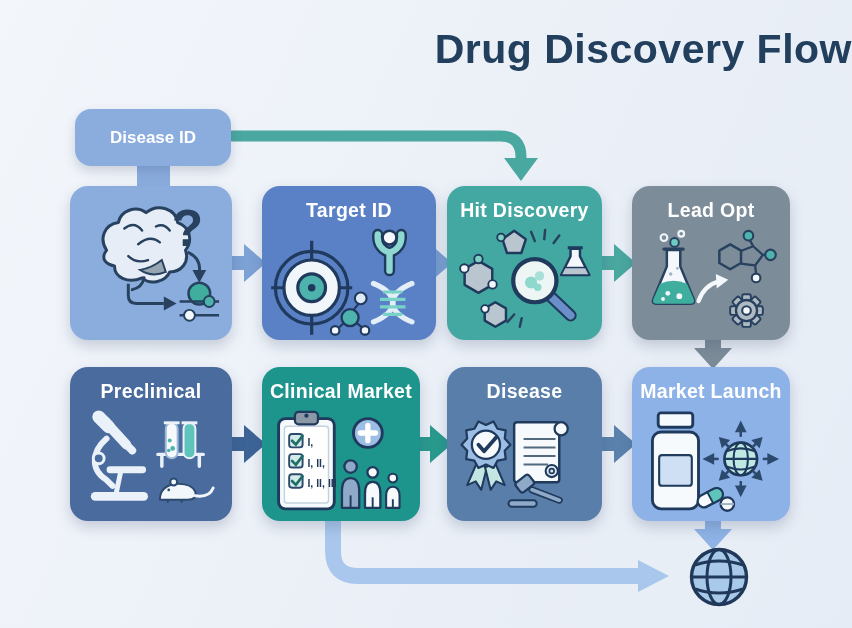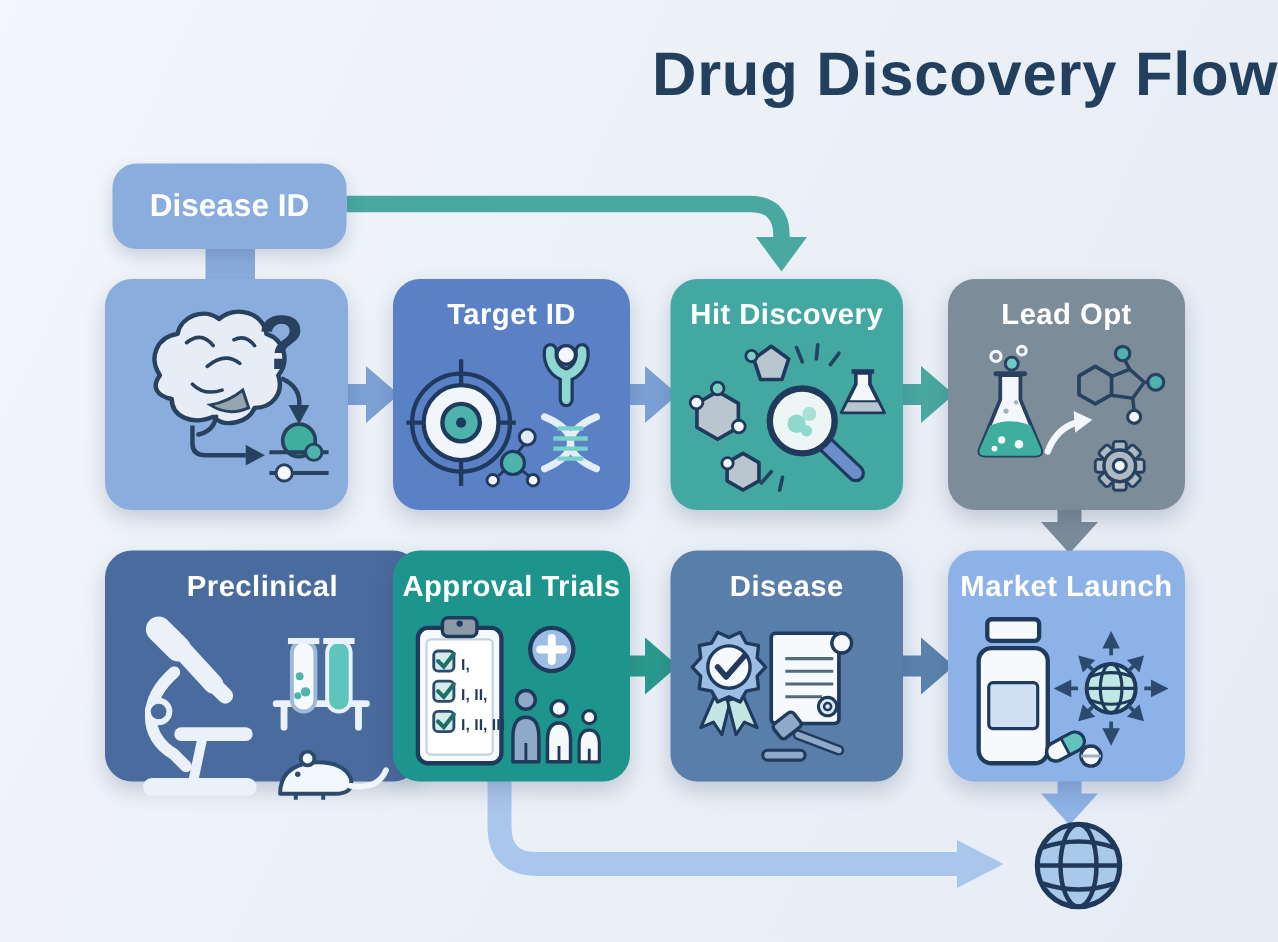--- a/index.html
+++ b/index.html
@@ -18,21 +18,21 @@
   }
   .stage-label{
     position:absolute;top:13px;left:0;right:0;text-align:center;
     color:#fff;font-size:19.5px;font-weight:bold;letter-spacing:.3px;
   }
   .stage-icon{position:absolute;left:7px;right:7px;top:42px;bottom:6px;}
   .stage.no-label .stage-icon{top:5px;bottom:5px;}
   .floating-label{
     position:absolute;left:75px;top:109px;width:156px;height:57px;
     border-radius:16px;display:flex;align-items:center;justify-content:center;
-    color:#fff;font-size:21px;font-weight:bold;
+    color:#fff;font-size:17px;font-weight:bold;
     box-shadow:0 5px 12px rgba(44,66,102,.20);
   }
   .connector-vert{position:absolute;left:137px;top:162px;width:33px;height:28px;}
   .conn{position:absolute;pointer-events:none;}
 </style>
 </head>
 <body>
 
 <div class="canvas">
 
@@ -101,21 +101,21 @@
       </g>
       <g>
         <path d="M104,112 H144" stroke="#27415f" stroke-width="2.6"></path>
         <circle cx="134" cy="112" r="5.5" fill="#4db3ac" stroke="#27415f" stroke-width="2"></circle>
         <path d="M104,126 H144" stroke="#27415f" stroke-width="2.6"></path>
         <circle cx="114" cy="126" r="5.5" fill="#f4f8fc" stroke="#27415f" stroke-width="2"></circle>
       </g>
     </svg>
   </div>
 
-  <div class="stage" style="left: 262px; top: 186px; width: 158px; height: 154px; background: rgb(90, 128, 198);">
+  <div class="stage" style="left: 262px; top: 186px; width: 174px; height: 154px; background: rgb(90, 128, 198);">
     <div class="stage-label">Target ID</div>
     <svg class="stage-icon" viewBox="0 0 150 110">
       <g>
         <path d="M40,12 V32 M40,80 V100 M2,56 H22 M58,56 H78" stroke="#1f3a5c" stroke-width="3"></path>
         <circle cx="40" cy="56" r="34" fill="none" stroke="#1f3a5c" stroke-width="3"></circle>
         <circle cx="40" cy="56" r="26" fill="#f1f6fb" stroke="#1f3a5c" stroke-width="3"></circle>
         <circle cx="40" cy="56" r="13" fill="#4db3ac" stroke="#1f3a5c" stroke-width="3"></circle>
         <circle cx="40" cy="56" r="3.5" fill="#1f3a5c"></circle>
       </g>
       <g>
@@ -209,21 +209,21 @@
         <circle cx="89" cy="63" r="4" fill="#8fd8cd"></circle>
       </g>
       <g>
         <polygon points="124,22 134,22 134,30 144,50 114,50 124,30" fill="#f4f8fc" stroke="#1f3a5c" stroke-width="2.6" stroke-linejoin="round"></polygon>
         <polygon points="118,42 140,42 144,50 114,50" fill="#b9c6cf" stroke="#1f3a5c" stroke-width="1.5"></polygon>
         <path d="M121,21 H137" stroke="#1f3a5c" stroke-width="3.2"></path>
       </g>
     </svg>
   </div>
 
-  <div class="stage" style="left: 70px; top: 367px; width: 162px; height: 154px; background: rgb(74, 107, 157); padding-left: 48px;">
+  <div class="stage" style="left: 70px; top: 367px; width: 162px; height: 154px; background: rgb(74, 107, 157);">
     <div class="stage-label">Preclinical</div>
     <svg class="stage-icon" viewBox="0 0 150 110">
       <g>
         <path d="M22,8 L32,18" stroke="#eaf1f9" stroke-width="13" stroke-linecap="round"></path>
         <path d="M28,12 L50,36" stroke="#eaf1f9" stroke-width="10" stroke-linecap="round"></path>
         <path d="M48,34 L56,42" stroke="#eaf1f9" stroke-width="8" stroke-linecap="round"></path>
         <path d="M30,30 C14,44 14,62 30,72 L36,78" fill="none" stroke="#eaf1f9" stroke-width="6" stroke-linecap="round"></path>
         <circle cx="22" cy="50" r="5.5" fill="#4a6b9d" stroke="#eaf1f9" stroke-width="3"></circle>
         <rect x="30" y="58" width="40" height="7" rx="3.5" fill="#eaf1f9"></rect>
         <path d="M44,65 L40,84" stroke="#eaf1f9" stroke-width="5" stroke-linecap="round"></path>
@@ -243,21 +243,21 @@
         <path d="M84,92 Q84,78 100,76 Q116,75 120,84 Q122,92 112,92 Z" fill="#f2f7fc" stroke="#2c4a6e" stroke-width="2" stroke-linejoin="round"></path>
         <circle cx="98" cy="74" r="3.5" fill="#f2f7fc" stroke="#2c4a6e" stroke-width="2"></circle>
         <circle cx="93" cy="82" r="1.4" fill="#2c4a6e"></circle>
         <path d="M120,88 Q134,90 138,80" fill="none" stroke="#f2f7fc" stroke-width="3" stroke-linecap="round"></path>
         <path d="M92,92 v3 M106,92 v3" stroke="#2c4a6e" stroke-width="2"></path>
       </g>
     </svg>
   </div>
 
   <div class="stage" style="left: 262px; top: 367px; width: 158px; height: 154px; background: rgb(29, 148, 140);">
-    <div class="stage-label">Approval Trials</div>
+    <div class="stage-label">Clinical Market</div>
     <svg class="stage-icon" viewBox="0 0 150 110">
       <g>
         <rect x="10" y="10" width="58" height="94" rx="7" fill="#f6fafc" stroke="#1f3a5c" stroke-width="3"></rect>
         <rect x="16" y="18" width="46" height="80" rx="3" fill="#ffffff" stroke="#c3d2de" stroke-width="1.5"></rect>
         <rect x="27" y="3" width="24" height="13" rx="4" fill="#8b99a6" stroke="#1f3a5c" stroke-width="2.4"></rect>
         <circle cx="39" cy="7" r="2.2" fill="#1f3a5c"></circle>
         <rect x="21" y="26" width="14" height="14" rx="3" fill="#d5ebe8" stroke="#2c4a6e" stroke-width="2"></rect>
         <path d="M24,33 l4,4 l7,-9" fill="none" stroke="#1f6e68" stroke-width="2.8" stroke-linecap="round"></path>
         <text x="40" y="39" font-size="11" font-weight="bold" fill="#1f3a5c">I,</text>
         <rect x="21" y="47" width="14" height="14" rx="3" fill="#d5ebe8" stroke="#2c4a6e" stroke-width="2"></rect>

